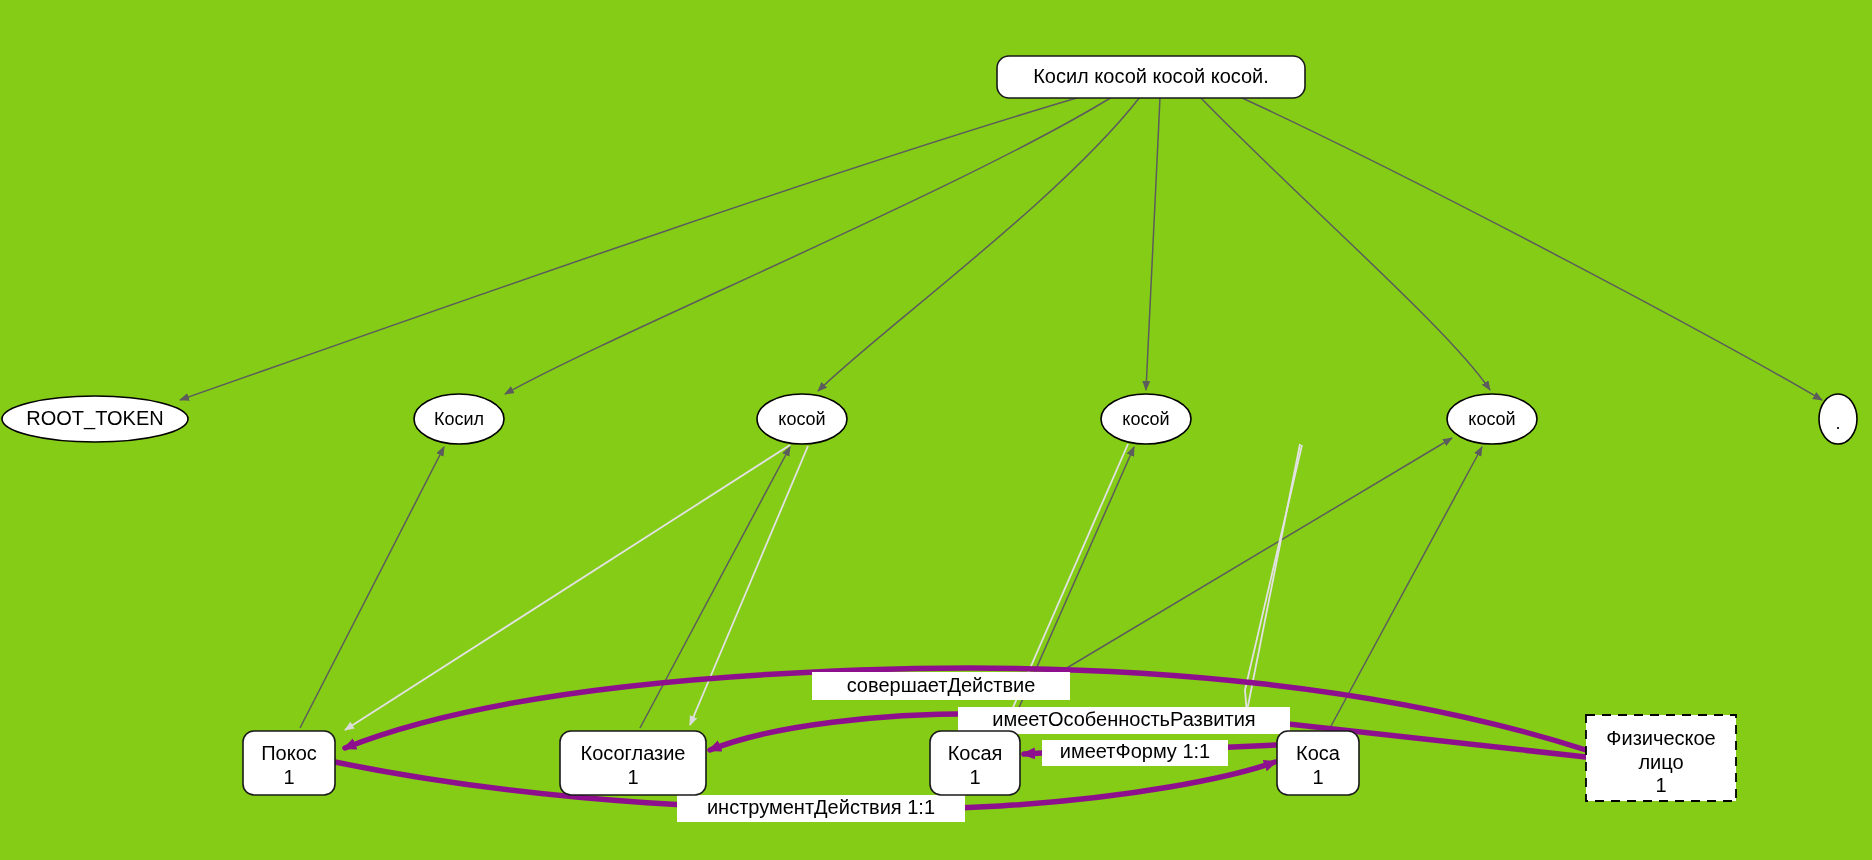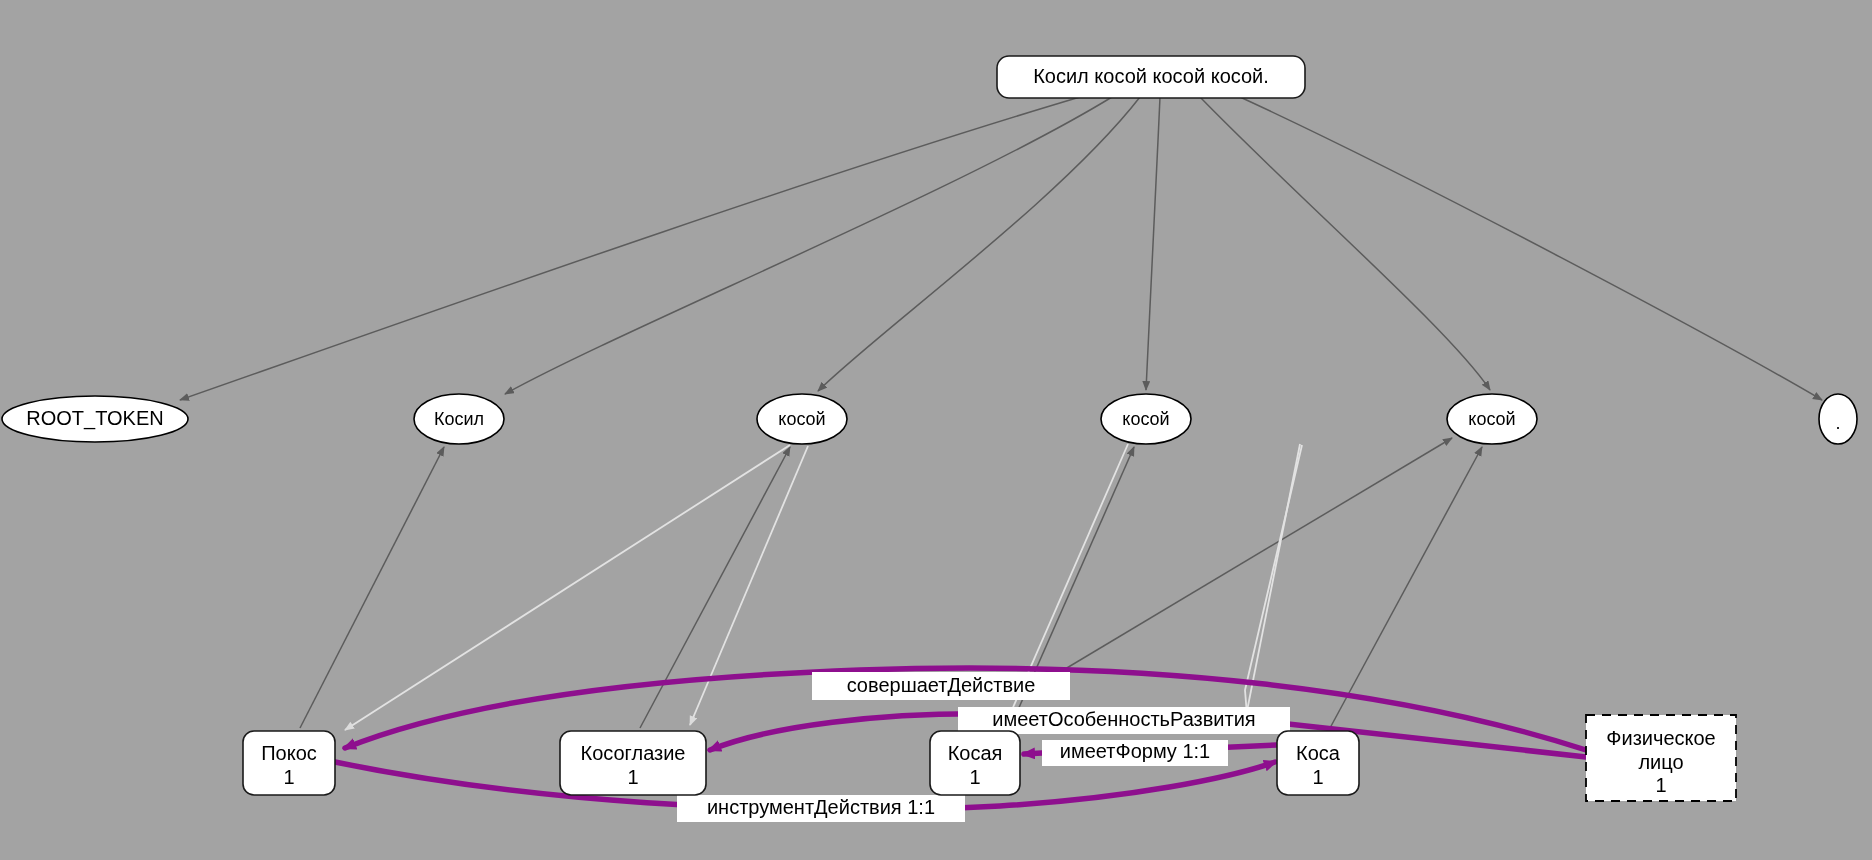--- a/index.html
+++ b/index.html
@@ -7,21 +7,21 @@
     padding: 0;
     background: #ffffff;
   }
   body {
     font-family: "Liberation Sans", sans-serif;
   }
   #canvas {
     position: relative;
     width: 1872px;
     height: 860px;
-    background: #a3a3a3;
+    background: #84cc16;
     overflow: hidden;
   }
   svg#graph {
     position: absolute;
     left: 0;
     top: 0;
     width: 1872px;
     height: 860px;
   }
   .node-ellipse {

